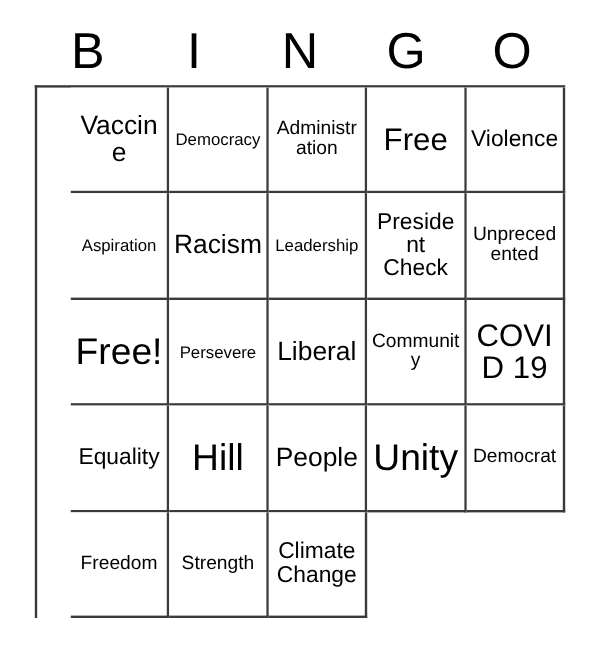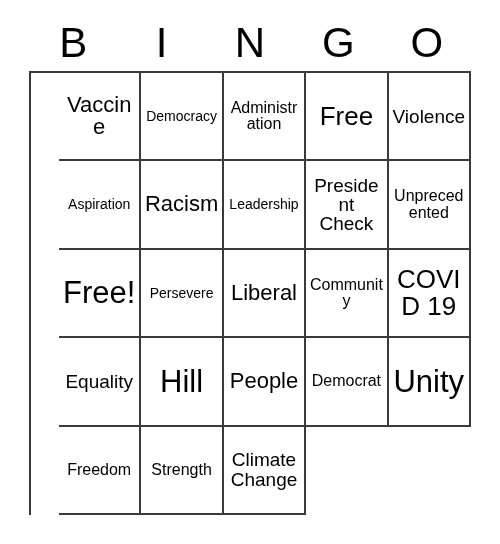--- a/index.html
+++ b/index.html
@@ -153,24 +153,24 @@
       <div class="cell">
         <span class="cell-text fs-l">Equality</span>
       </div>
       <div class="cell">
         <span class="cell-text fs-huge">Hill</span>
       </div>
       <div class="cell">
         <span class="cell-text fs-xl">People</span>
       </div>
       <div class="cell">
-        <span class="cell-text fs-m">Democrat</span>
+        <span class="cell-text fs-huge">Unity</span>
       </div>
       <div class="cell">
-        <span class="cell-text fs-huge">Unity</span>
+        <span class="cell-text fs-m">Democrat</span>
       </div>
       <div class="cell">
         <span class="cell-text fs-m">Freedom</span>
       </div>
       <div class="cell">
         <span class="cell-text fs-m">Strength</span>
       </div>
       <div class="cell">
         <span class="cell-text fs-l">Climate Change</span>
       </div>

